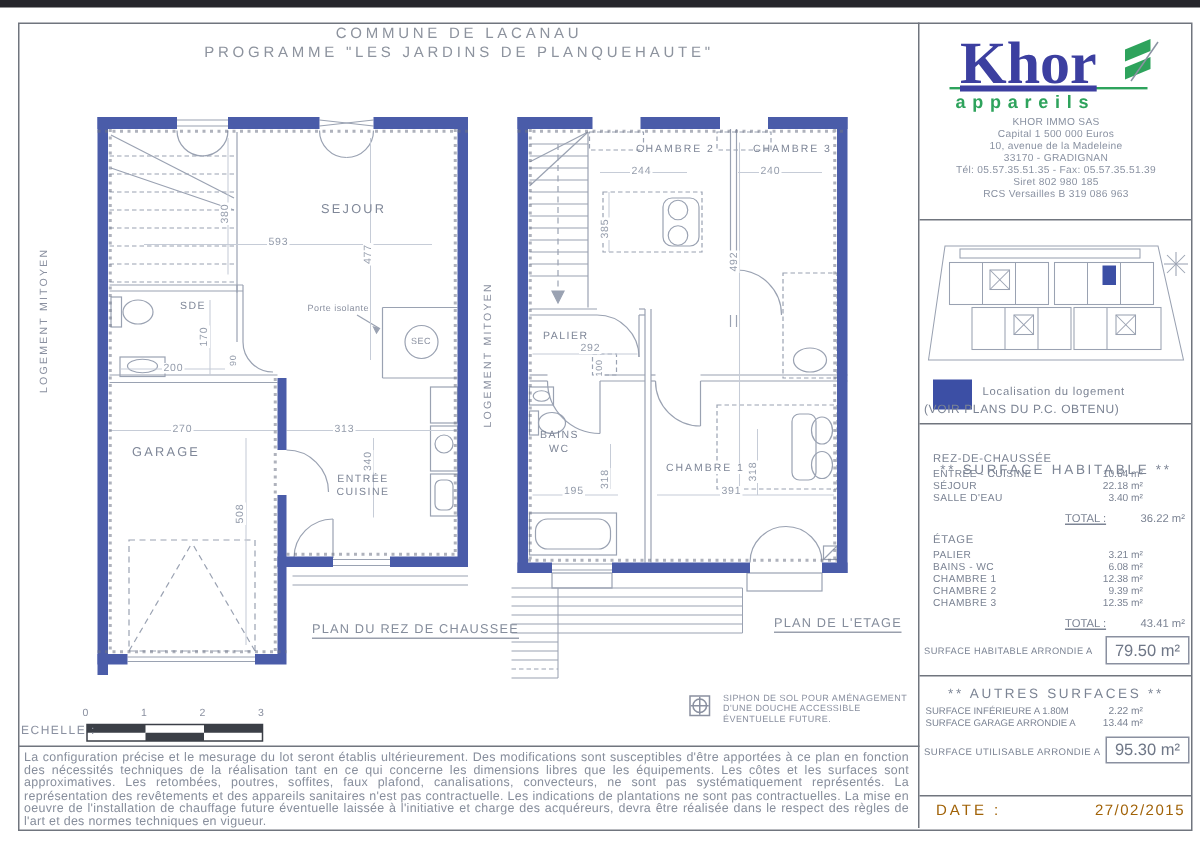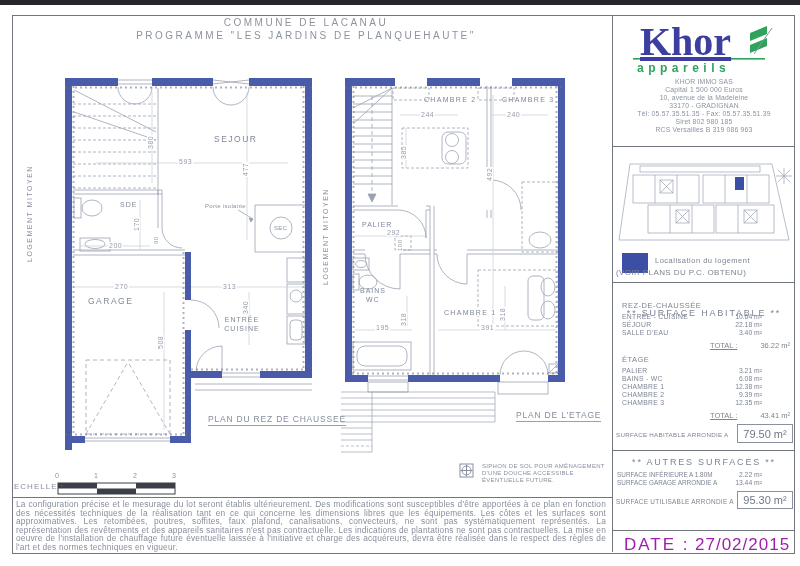--- a/index.html
+++ b/index.html
@@ -23,21 +23,21 @@
   .brand{font-family:"Liberation Serif",serif;font-weight:bold;font-size:40px;color:#3c3fa0;text-decoration:underline;}
   .tagline{font-size:12px;font-weight:bold;letter-spacing:4.5px;color:#2ea35c;}
   .company{left:613px;width:182px;text-align:center;font-size:6.8px;color:#8a92a2;letter-spacing:.2px;}
   .sbtitle{left:613px;width:182px;text-align:center;font-size:9px;letter-spacing:1.8px;color:#7c8494;}
   .sbhead{font-size:7.5px;letter-spacing:.5px;color:#7c8494;}
   .sblabel{font-size:6.8px;letter-spacing:.3px;color:#7c8494;}
   .sbval{font-size:6.8px;color:#7c8494;text-align:right;}
   .sbtotal{font-size:7.5px;color:#7c8494;}
   .valbox{position:absolute;border:1px solid #8a90a0;display:flex;align-items:center;justify-content:center;
           font-size:11px;color:#6f7787;}
-  .datetxt{font-size:17px;letter-spacing:2px;color:#a21caf;}
+  .datetxt{font-size:10px;letter-spacing:2px;color:#a16207;}
 </style>
 </head>
 <body>
 
 <div class="sheet">
   <div class="topbar"></div>
   <div class="pageborder"></div>
   <div class="vline" style="left:612px;top:15px;width:1px;height:537px;"></div>
   <div class="hline" style="left:12px;top:497px;width:601px;height:1px;"></div>
   <div class="hline" style="left:613px;top:146px;width:181px;height:1px;"></div>

